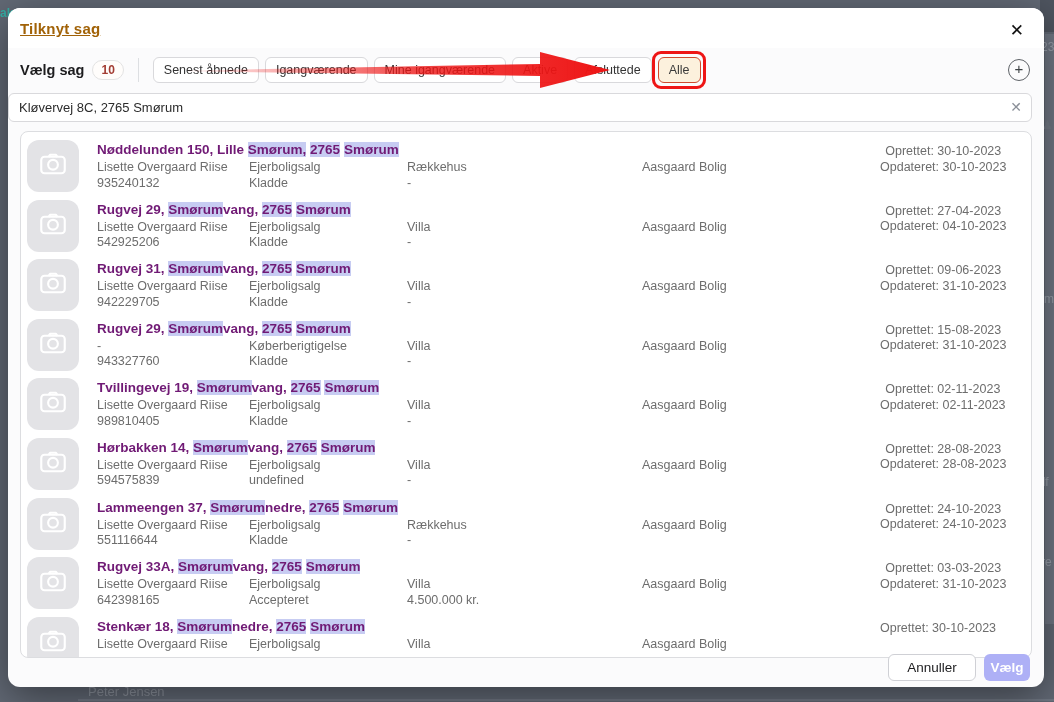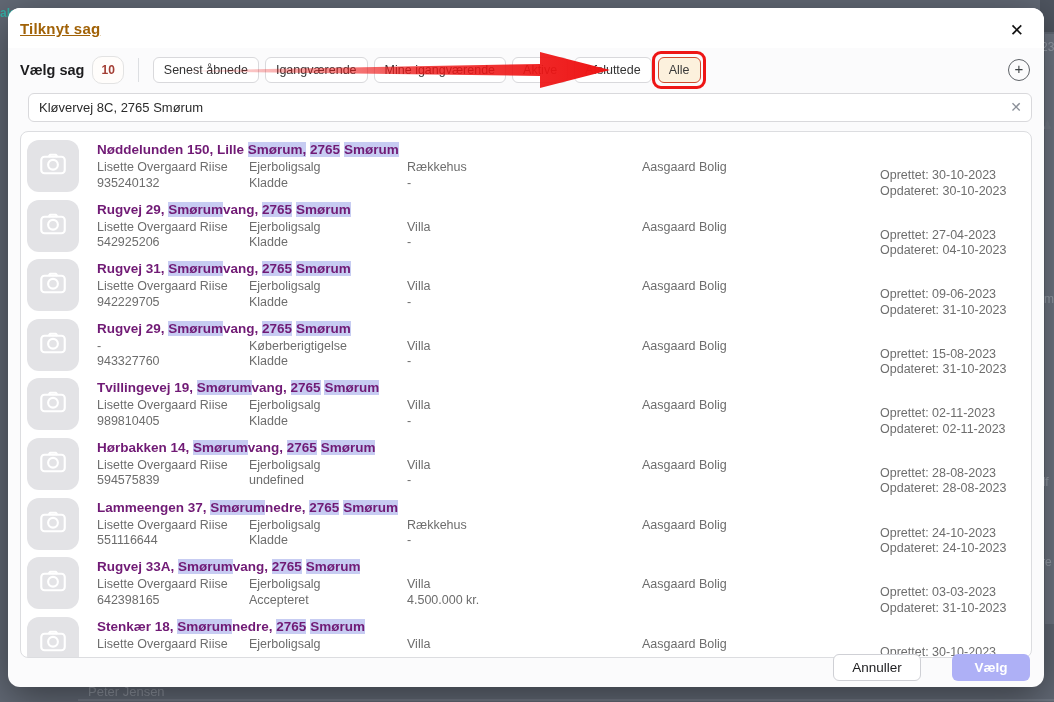--- a/index.html
+++ b/index.html
@@ -31,65 +31,65 @@
     box-shadow:0 10px 40px rgba(0,0,0,.45);
   }
   .modal-header { height:40px; padding:12px 16px 0 12px; display:flex; align-items:flex-start; background:#fff; border-radius:12px 12px 0 0;}
   .modal-title { font-size:15px; font-weight:700; color:#a16207; letter-spacing:.2px;text-decoration:underline; }
   .close-btn { margin-left:auto; border:none; background:transparent; font-size:17px; line-height:1;
     color:#111; cursor:pointer; padding:2px 4px; }
 
   
   .filter-row { display:flex; align-items:center; height:28px; margin:8px 12px 0 12px; position:relative; }
   .select-label { font-size:14.5px; font-weight:700; color:#1c1c1e; }
-  .count-badge { margin-left:8px; min-width:30px; height:28px; padding:0 8px; background:#fffdfb;
+  .count-badge { margin-left:8px; min-width:30px; height:20px; padding:0 8px; background:#fffdfb;
     border:1px solid #e3e3e3; border-radius:10px; font-size:12px; font-weight:600; color:#a33d33;
     display:inline-flex; align-items:center; justify-content:center; }
   .vdivider { width:1px; height:24px; background:#dddfe2; margin:0 14px; }
   .tabs { display:flex; align-items:center; gap:6px; }
   .tab { background:#fff; border:1px solid #d9d9dc; border-radius:6px; height:26px; padding:0 10px;
     font-size:12.5px; color:#333; font-family:inherit; cursor:pointer; white-space:nowrap;
     display:inline-flex; align-items:center; }
   .tab.selected { background:#fcf1dd; border:1px solid #cf4a2e; color:#3a3a3a; position:relative; }
   .anno-box { position:absolute; left:-7px; right:-6px; top:-7px; bottom:-7px;
     border:3px solid var(--anno-red,#ee1515); border-radius:9px; pointer-events:none; }
   .spacer { flex:1; }
   .plus-btn { width:22px; height:22px; border-radius:50%; border:1.5px solid #5f6368; background:transparent;
     color:#3c4043; font-size:15px; line-height:18px; cursor:pointer; margin-right:2px; position:relative; z-index:3;
     display:flex; align-items:center; justify-content:center; padding-bottom:2px;}
   .anno-arrow { position:absolute; left:168px; top:-7px; width:424px; height:42px; pointer-events:none; z-index:2; }
 
   
-  .search-row { position:relative; margin:9px 12px 0 14px;padding-left:6px; }
+  .search-row { position:relative; margin:9px 12px 0 0; }
   .search-input { width:100%; height:29px; border:1px solid #d9d9dc; border-radius:6px; background:#fff;
     padding:0 30px 0 10px; font-size:13px; color:#2b2b2b; font-family:inherit; }
   .clear-icon { position:absolute; right:10px; top:6px; font-size:14px; color:#8a8f98; cursor:pointer; }
 
   
   .list { margin:9px 12px 0 12px; height:527px; background:#fff; border:1px solid #dcdde0;
     border-radius:8px; overflow:hidden; padding:5px 0 0 6px; position:relative; }
   .row { position:relative; height:59.6px; cursor:pointer; }
   .thumb { position:absolute; left:0; top:3px; width:52px; height:52px; background:#e3e3e6; border-radius:12px;
     display:flex; align-items:center; justify-content:center; }
   .thumb svg { width:30px; height:30px; }
   .c-title { position:absolute; left:70px; top:5px; font-size:13.5px; font-weight:700; color:#701a75; white-space:nowrap; }
   .hl { background:var(--hl,#c7ccf2); }
   .sub { font-size:12.5px; color:#6d6d6d; line-height:15.5px; white-space:nowrap; }
   .c1sub { position:absolute; left:70px; top:23px; }
   .c2 { position:absolute; left:222px; top:23px; }
   .c3 { position:absolute; left:380px; top:23px; }
   .c4 { position:absolute; left:615px; top:23px; }
-  .c5 { position:absolute; left:853px; top:31px; }
+  .c5 { position:absolute; left:853px; top:7px;text-align:center; }
 
   
   .footer { position:absolute; right:14px; bottom:6px; display:flex; gap:8px; }
   .btn { height:27px; border-radius:6px; font-size:13.5px; font-family:inherit; cursor:pointer;
     display:inline-flex; align-items:center; justify-content:center; }
   .btn-cancel { background:#fff; border:1px solid #cfd0d5; color:#1c1c1e; width:88px; }
-  .btn-select { background:var(--accent,#aeb0f6); border:none; color:#fff; width:78px; font-weight:600;margin-left:23px;}
+  .btn-select { background:var(--accent,#aeb0f6); border:none; color:#fff; width:46px; font-weight:600;}
 </style>
 </head>
 <body style="background: rgb(98, 105, 117);">
 
 <div>
   <span class="backdrop-frag frag-topleft" style="left:0;top:6px;">ak</span>
   <div class="frag-topright-block"></div>
   <div class="frag-right-strip"></div>
   <span class="backdrop-frag frag-23">23</span>
   <span class="backdrop-frag frag-person">♟</span>

